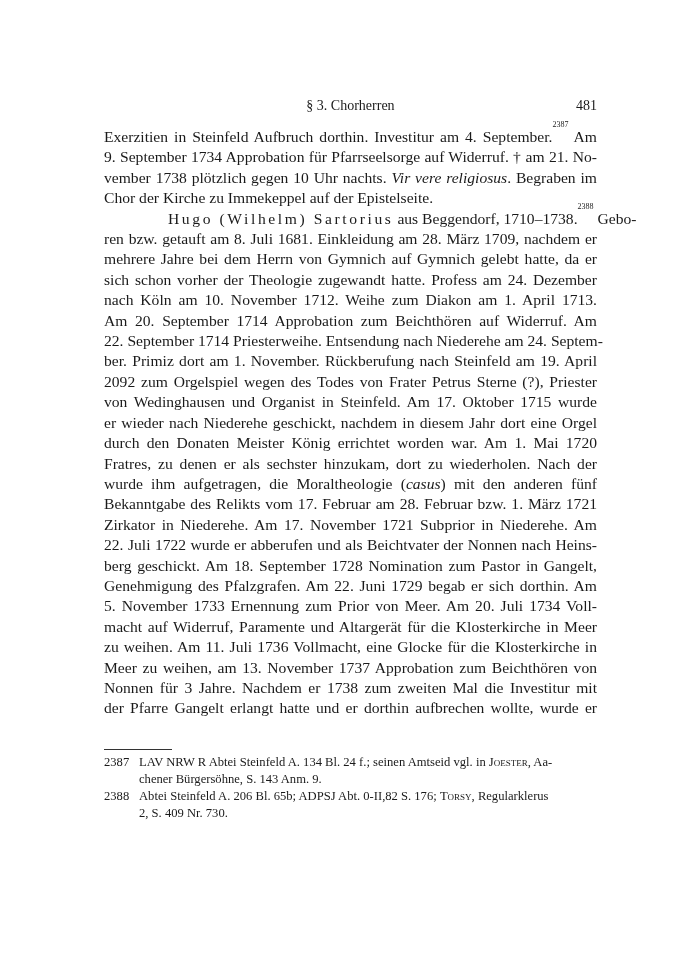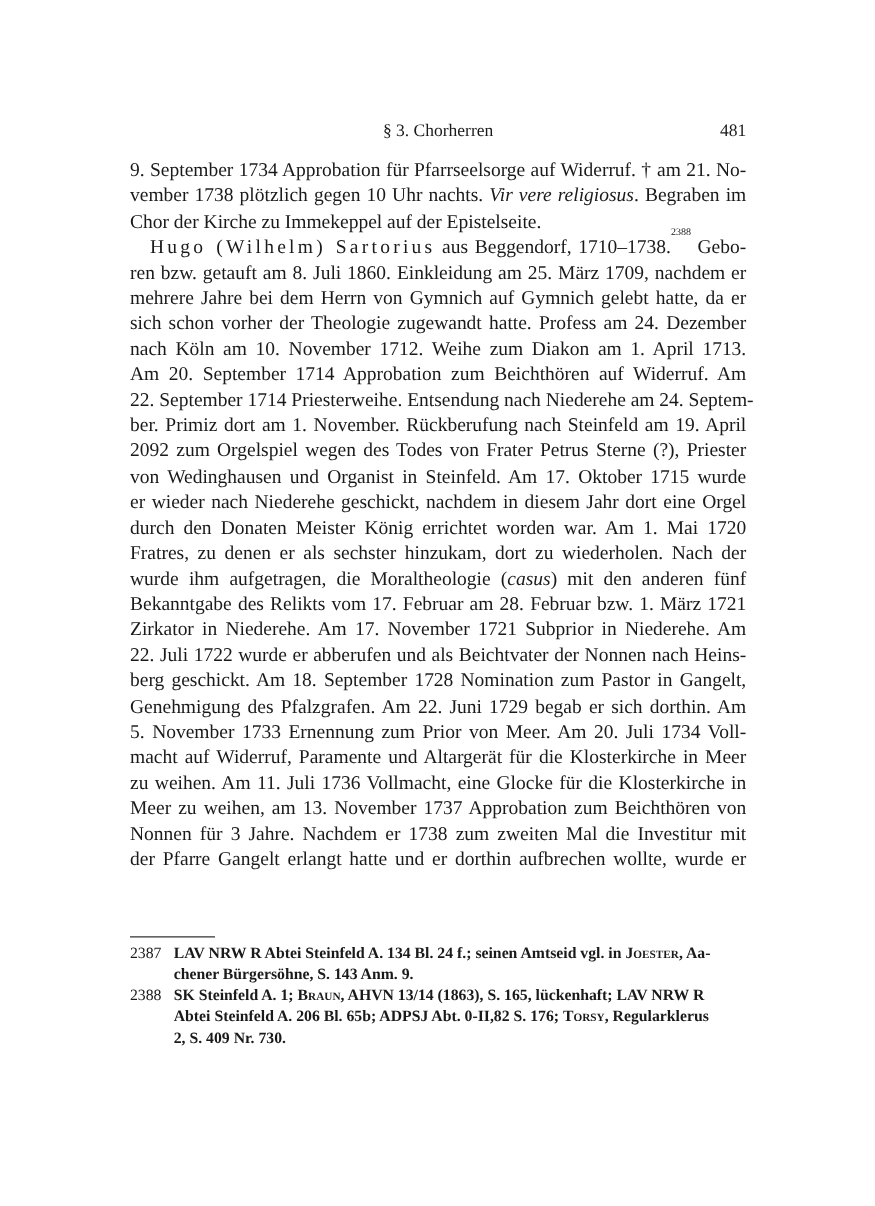--- a/index.html
+++ b/index.html
@@ -8,48 +8,49 @@
   .page { position: absolute; left: 0; top: 16px; width: 660px; height: 965px; }
   .running-head { position: absolute; top: 82px; left: 104px; width: 493px; height: 20px; font-size: 14px; }
   .running-title { position: absolute; left: 0; right: 0; text-align: center; }
   .page-number { position: absolute; right: 0; }
   .body-text { position: absolute; top: 111px; left: 104px; width: 493px; font-size: 15.6px; line-height: 20.4px; }
   .body-text p { margin: 0; text-align: justify; text-align-last: left; hyphens: manual; }
   .line { display: block; text-align: justify; text-align-last: justify; white-space: nowrap; overflow: visible; }
   .line.last { text-align-last: left; }
   .indent { text-indent: 16px; }
   sup { font-size: 8px; vertical-align: top; position: relative; top: -2px; line-height: 0; }
-  .spaced { letter-spacing: 2.6px; }
+  .spaced { letter-spacing: 2.6px; margin-left: 48px; }
   em { }
   .footnote-rule { position: absolute; top: 733px; left: 104px; width: 68px; border-top: 1px solid #333; }
   .footnotes { position: absolute; top: 738px; left: 104px; width: 493px; font-size: 12.6px; line-height: 17px; }
   .fn { position: relative; padding-left: 35px; }
   .fn-num { position: absolute; left: 0; top: 0; }
-  .fn-line { display: block; white-space: nowrap; font-weight: bold; }
+  .fn-line { display: block; white-space: nowrap; }
   .sc { font-variant: small-caps; }
 </style>
 </head>
 <body>
 
 <div class="page">
 
   <div class="running-head">
     <span class="running-title">§ 3. Chorherren</span>
     <span class="page-number">481</span>
   </div>
 
   <div class="body-text">
     <p>
+      <span class="line"><span>Exerzitien in Steinfeld Aufbruch dorthin. Investitur am 4. September.</span><sup>2387</sup><span> Am</span></span>
       <span class="line">9. September 1734 Approbation für Pfarrseelsorge auf Widerruf. † am 21. No-</span>
       <span class="line"><span>vember 1738 plötzlich gegen 10 Uhr nachts. </span><em>Vir vere religiosus</em><span>. Begraben im</span></span>
       <span class="line last">Chor der Kirche zu Immekeppel auf der Epistelseite.</span>
     </p>
     <p>
       <span class="line indent"><span class="spaced">Hugo (Wilhelm) Sartorius</span><span> aus Beggendorf, 1710–1738.</span><sup>2388</sup><span> Gebo-</span></span>
-      <span class="line">ren bzw. getauft am 8. Juli 1860. Einkleidung am 25. März 1709, nachdem er</span>
+      <span class="line">ren bzw. getauft am 8. Juli 1681. Einkleidung am 28. März 1709, nachdem er</span>
       <span class="line">mehrere Jahre bei dem Herrn von Gymnich auf Gymnich gelebt hatte, da er</span>
       <span class="line">sich schon vorher der Theologie zugewandt hatte. Profess am 24. Dezember</span>
       <span class="line">nach Köln am 10. November 1712. Weihe zum Diakon am 1. April 1713.</span>
       <span class="line">Am 20. September 1714 Approbation zum Beichthören auf Widerruf. Am</span>
       <span class="line">22. September 1714 Priesterweihe. Entsendung nach Niederehe am 24. Septem-</span>
       <span class="line">ber. Primiz dort am 1. November. Rückberufung nach Steinfeld am 19. April</span>
       <span class="line">2092 zum Orgelspiel wegen des Todes von Frater Petrus Sterne (?), Priester</span>
       <span class="line">von Wedinghausen und Organist in Steinfeld. Am 17. Oktober 1715 wurde</span>
       <span class="line">er wieder nach Niederehe geschickt, nachdem in diesem Jahr dort eine Orgel</span>
       <span class="line">durch den Donaten Meister König errichtet worden war. Am 1. Mai 1720</span>
@@ -72,19 +73,18 @@
   <div class="footnote-rule"></div>
 
   <div class="footnotes">
     <div class="fn">
       <span class="fn-num">2387</span>
       <span class="fn-line"><span>LAV NRW R Abtei Steinfeld A. 134 Bl. 24 f.; seinen Amtseid vgl. in </span><span class="sc">Joester</span><span>, Aa-</span></span>
       <span class="fn-line">chener Bürgersöhne, S. 143 Anm. 9.</span>
     </div>
     <div class="fn">
       <span class="fn-num">2388</span>
-      <span class="fn-line"><span>SK Steinfeld A. 1; </span><span class="sc">Braun</span><span>, AHVN 13/14 (1863), S. 165, lückenhaft; LAV NRW R</span></span>
       <span class="fn-line"><span>Abtei Steinfeld A. 206 Bl. 65b; ADPSJ Abt. 0-II,82 S. 176; </span><span class="sc">Torsy</span><span>, Regularklerus</span></span>
       <span class="fn-line">2, S. 409 Nr. 730.</span>
     </div>
   </div>
 
 </div>
 
 </body></html>

